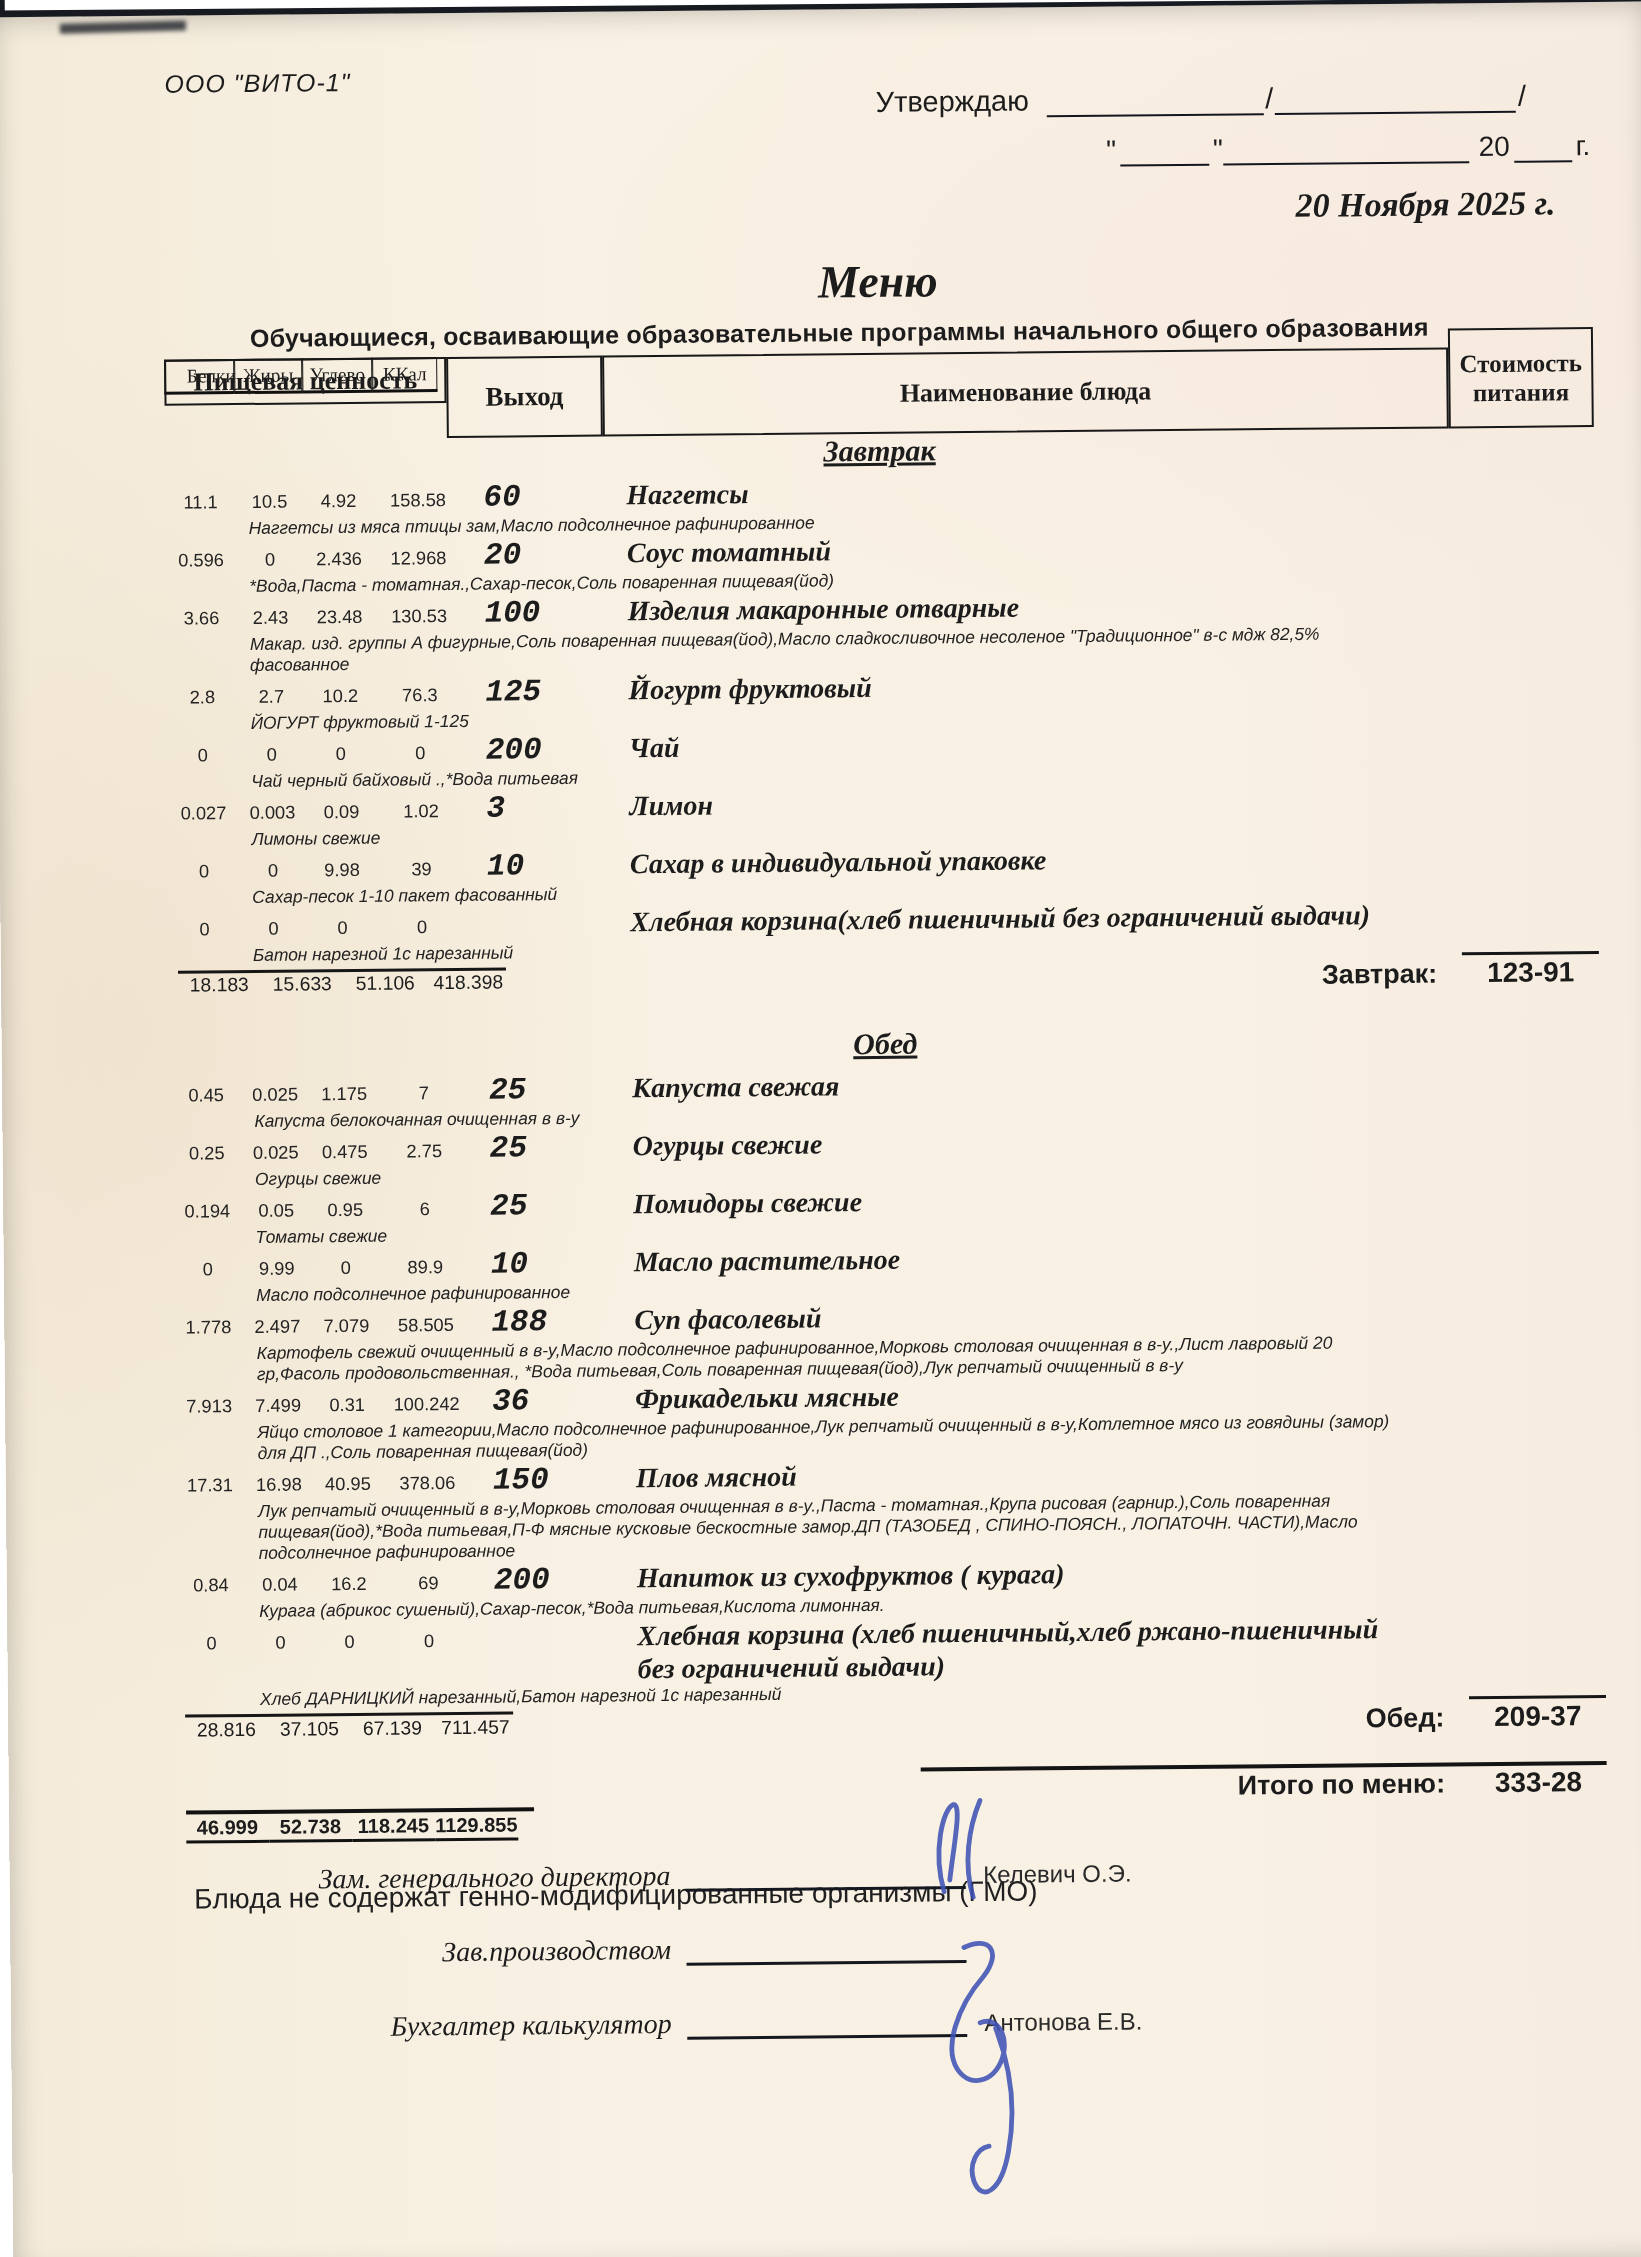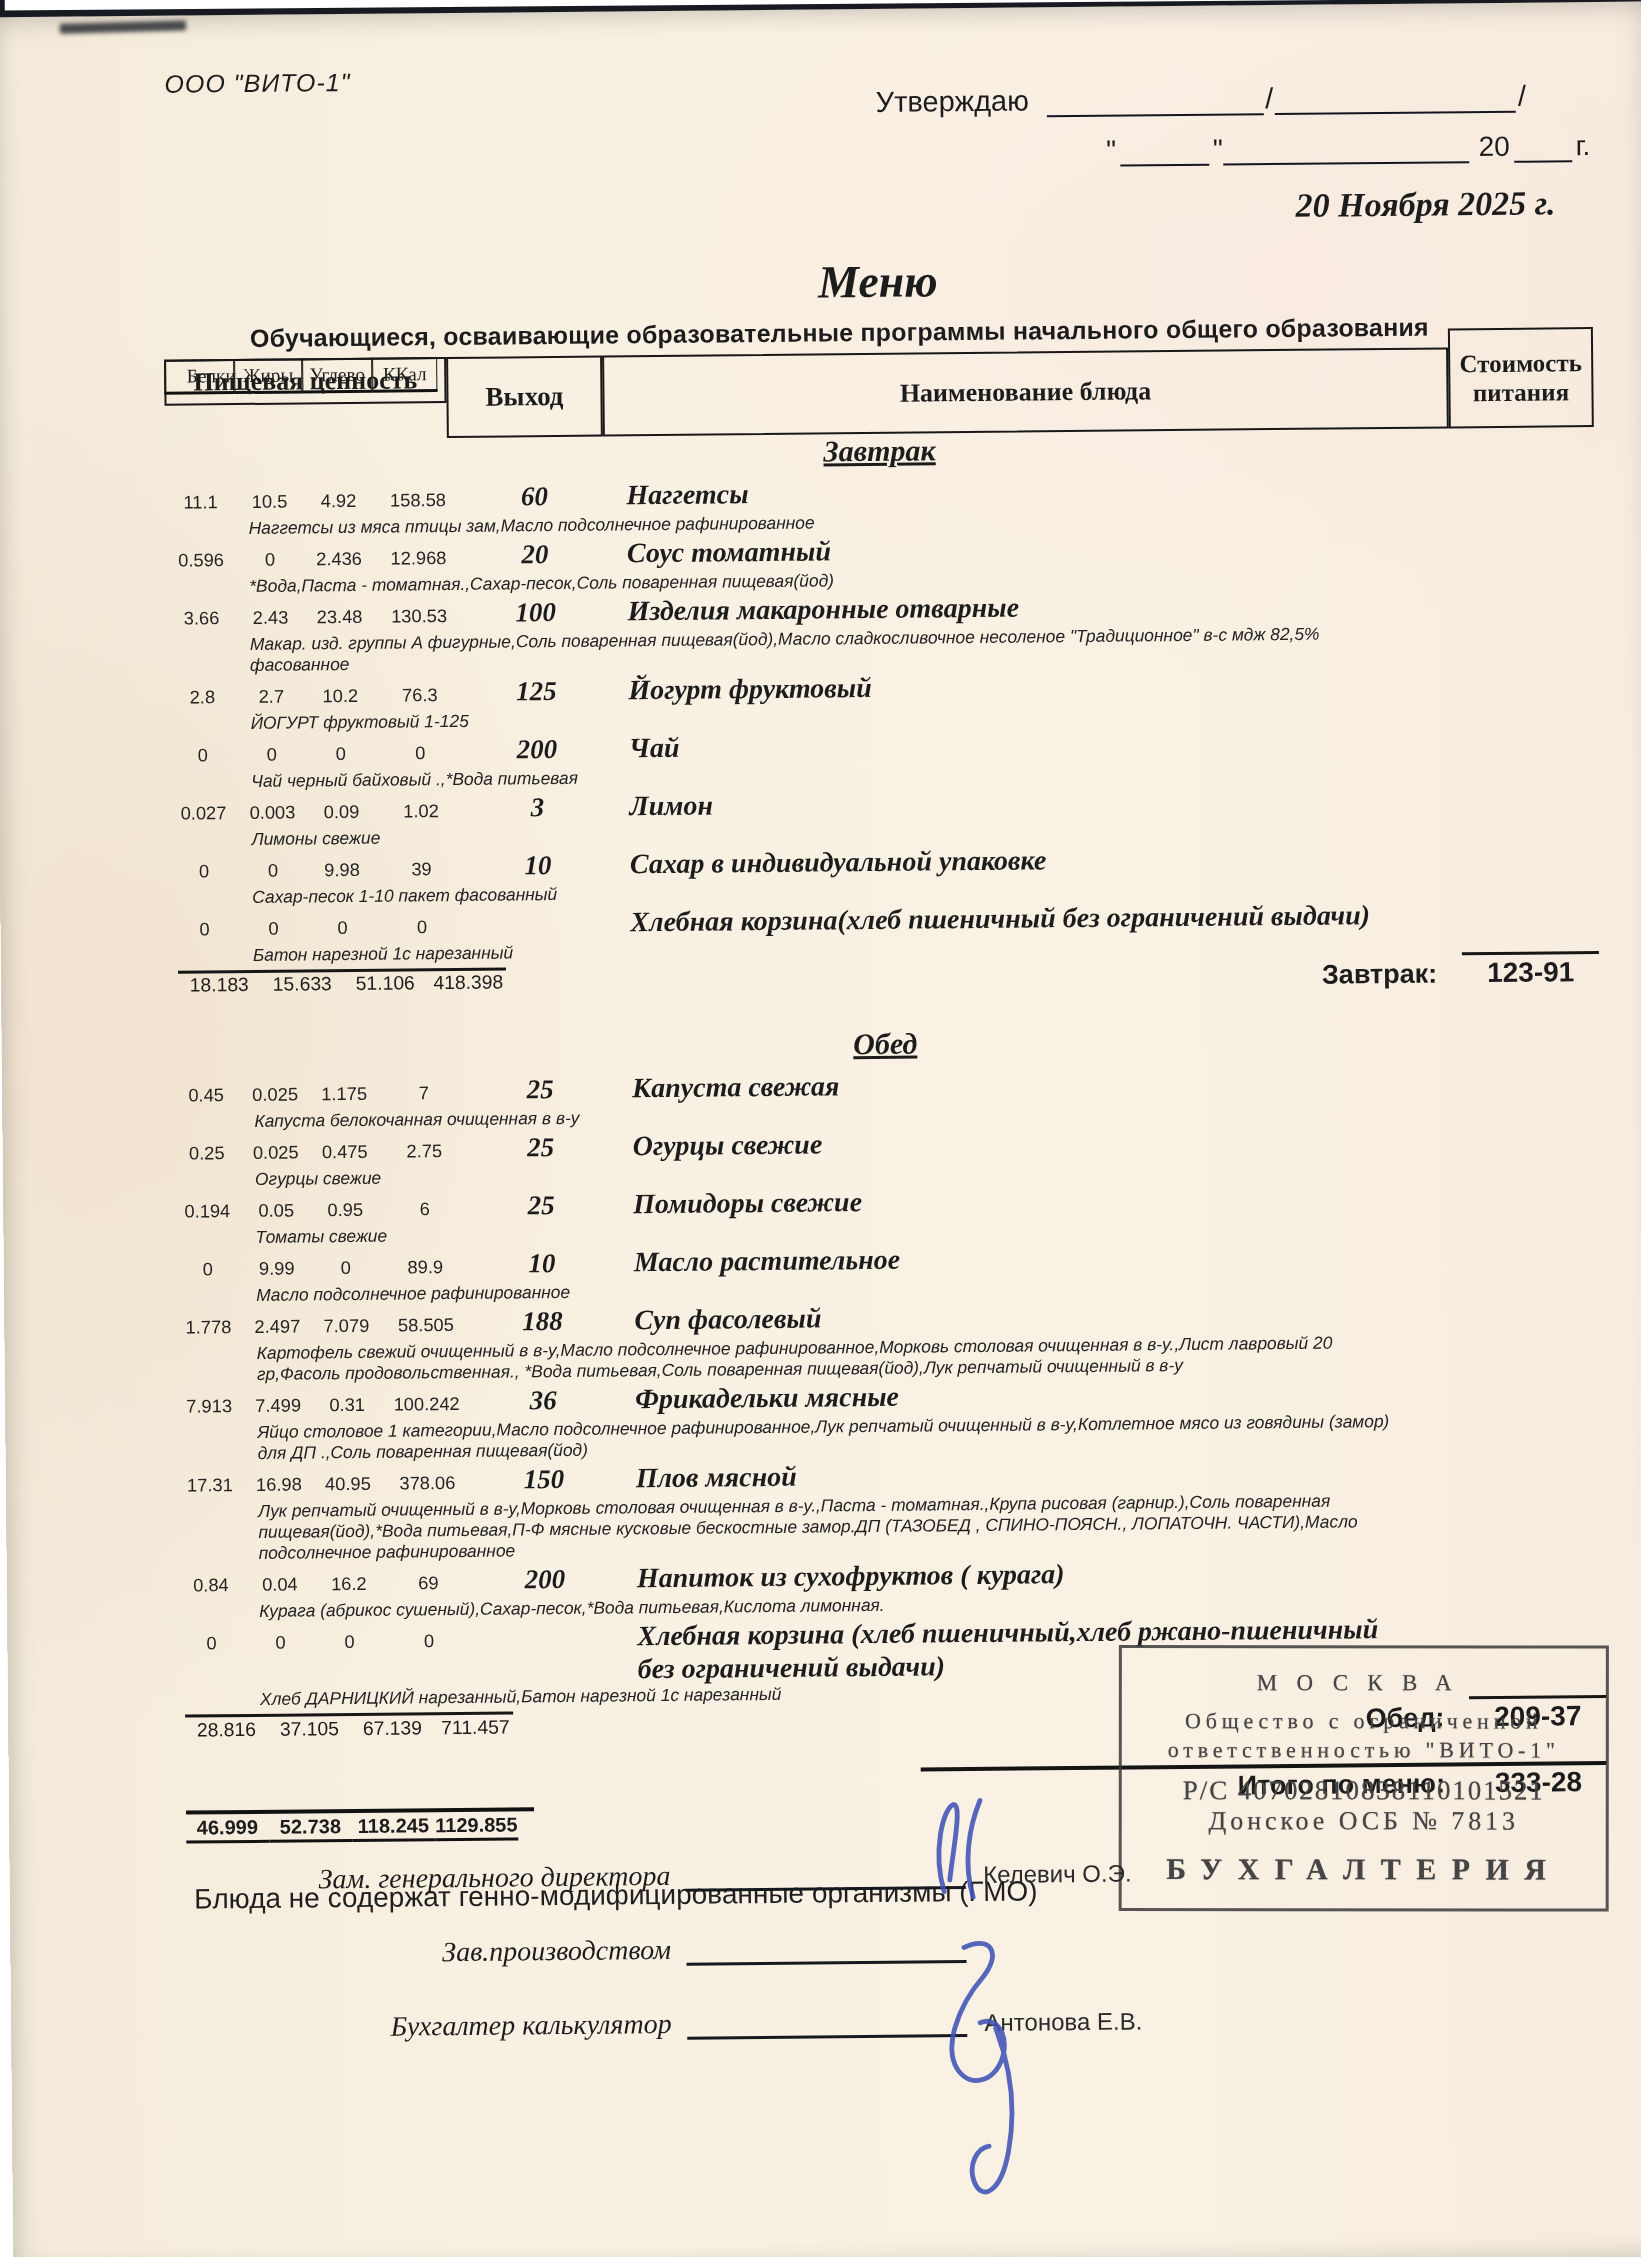--- a/index.html
+++ b/index.html
@@ -60,22 +60,22 @@
   .c-cost{left:1284px;top:-19.3px;width:145px;height:100px;font-size:25px;line-height:29px;}
   
   .menu-body{position:absolute;left:169px;top:425px;width:1429px;}
   .sec-title{font-family:"Liberation Serif",serif;font-weight:bold;font-style:italic;
     font-size:30px;text-align:center;text-decoration:underline;margin:0 0 7.7px 0;}
   .sec-title.obed{margin-top:9.7px;}
   .mrow{margin-bottom:1px;}
   .mrow-main{display:flex;align-items:baseline;line-height:32px;}
   .nv{display:inline-block;text-align:center;font-size:18.3px;color:#242424;flex:0 0 auto;}
   .nv0{width:70px;} .nv1{width:68px;} .nv2{width:70px;} .nv3{width:89px;}
-  .outv{display:inline-block;width:102px;margin-left:21px;text-align:center;flex:0 0 auto;
-    font-family:Liberation Serif, serif;font-weight:bold;font-style:italic;font-size:27px;}
+  .outv{display:inline-block;width:102px;margin-left:21px;flex:0 0 auto;
+    font-family:Liberation Mono, monospace;font-weight:bold;font-style:italic;font-size:31px;}
   .dish{margin-left:41px;font-family:"Liberation Serif",serif;font-weight:bold;
     font-style:italic;font-size:28px;max-width:772px;line-height:33px;}
   .ingr{margin-left:83px;max-width:1159px;font-size:17.4px;font-style:italic;
     line-height:21px;color:#222;}
   
   .sec-totals{position:relative;height:54px;margin-top:3.9px;}
   .tot-left{position:absolute;left:7.7px;top:0;}
   .tot-rule{width:328px;border-top:3.9px solid #161616;}
   .tot-nums{display:flex;font-size:19.3px;margin-top:1.9px;}
   .tot-nums span{width:83px;text-align:center;}
@@ -430,28 +430,20 @@
           <span>52.738</span>
           <span>118.245</span>
           <span>1129.855</span>
         </div>
       </div>
     </div>
 
     <div class="gmo-note">Блюда не содержат генно-модифицированные организмы (ГМО)</div>
   </div>
 
-  <div class="stamp">
-    <div class="st-city">МОСКВА</div>
-    <div class="st-l2">Общество с ограниченной</div>
-    <div class="st-l3">ответственностью "ВИТО-1"</div>
-    <div class="st-rs">Р/С 40702810838110101521</div>
-    <div class="st-osb">Донское ОСБ № 7813</div>
-    <div class="st-buh">БУХГАЛТЕРИЯ</div>
-  </div>
 
   <div class="sign-block">
     <div class="sig-row">
       <span class="sig-label">Зам. генерального  директора</span>
       <span class="sig-line"></span>
       <span class="sig-name">Келевич О.Э.</span>
     </div>
     <div class="sig-row">
       <span class="sig-label">Зав.производством</span>
       <span class="sig-line"></span>

